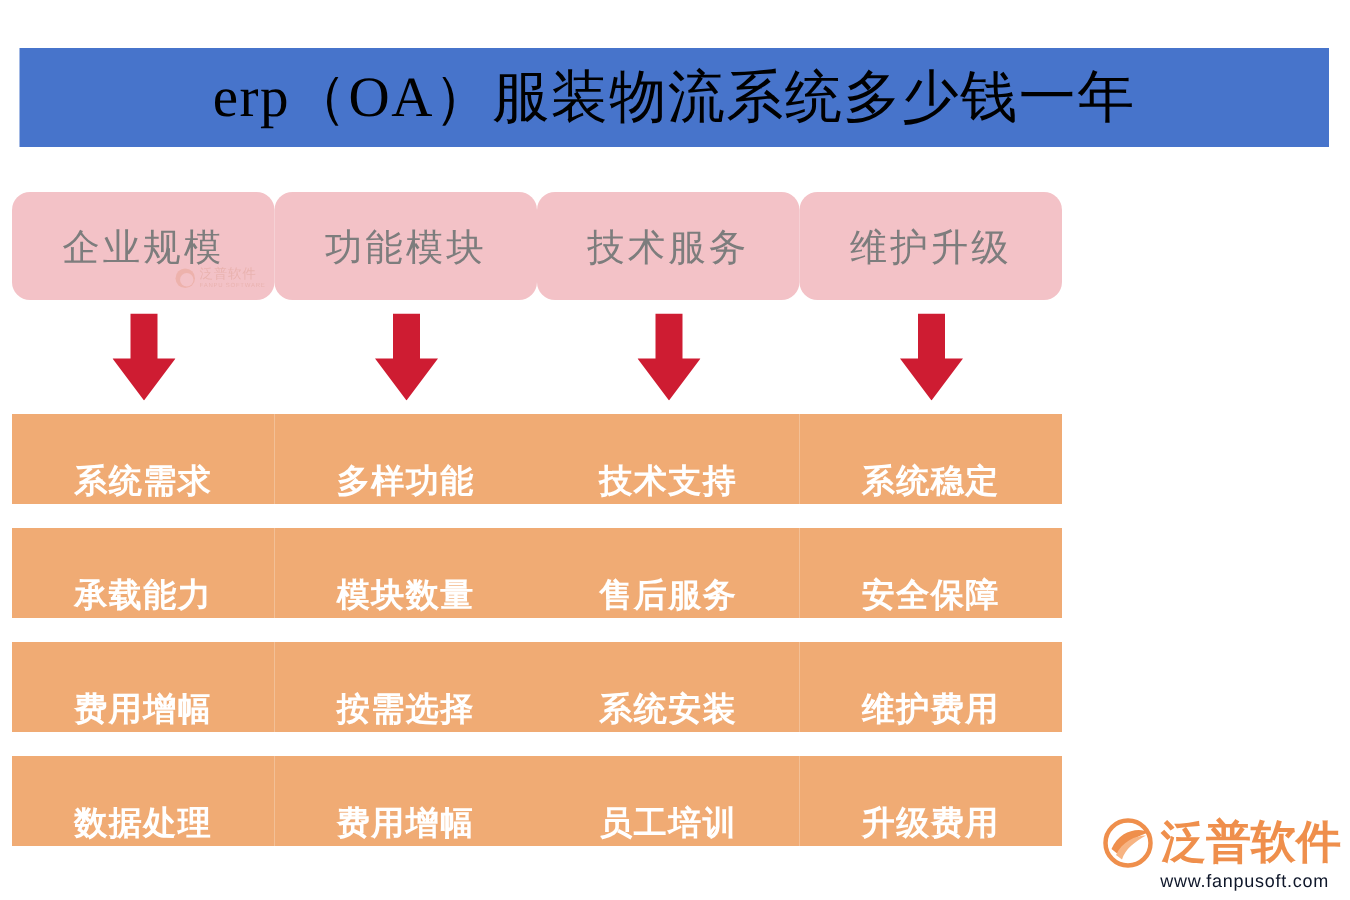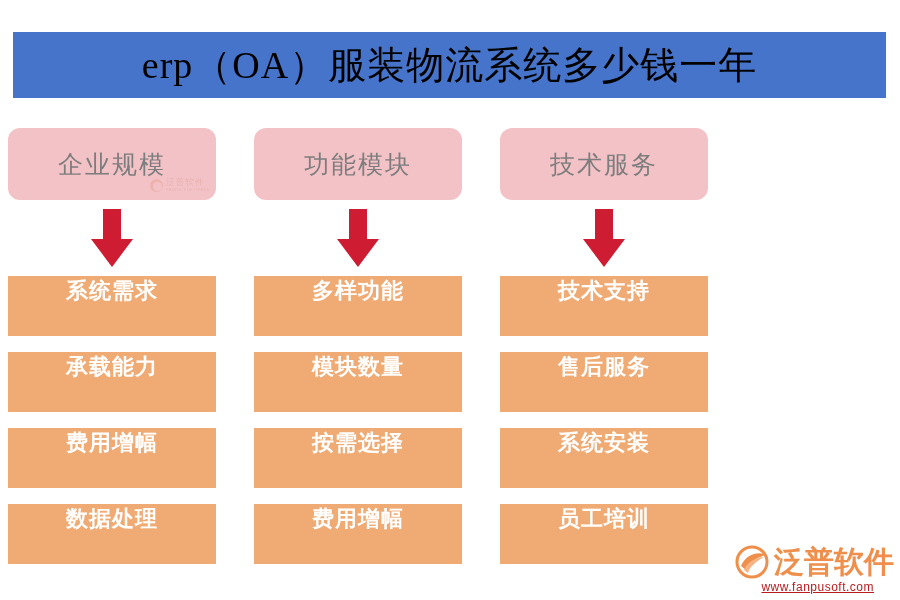--- a/index.html
+++ b/index.html
@@ -146,21 +146,21 @@
   .arrow-down svg {
     display: block;
   }
 
   
   .item-box {
     width: 100%;
     height: 60px;
     background: #f0ab74;
     display: flex;
-    align-items: flex-start;
+    align-items: flex-end;
     justify-content: center;
     margin-bottom: 16px;
   }
   .item-box:last-child {
     margin-bottom: 0;
   }
   .item-label {
     color: #ffffff;
     font-size: 22px;
     font-weight: bold;
@@ -191,26 +191,25 @@
   .brand-name {
     font-size: 30px;
     color: #ef8f4c;
     font-family: "Liberation Sans", sans-serif;
     line-height: 1;
     letter-spacing: 0px;
     font-weight: bold;
   }
   .brand-url {
     font-size: 12px;
-    color: #b91c1c;
+    color: #0f172a;
     font-family: "Liberation Sans", sans-serif;
     letter-spacing: 0.5px;
     margin-top: 1px;
-    margin-right: 20px;
-    text-decoration: underline;
+    margin-right: 8px;
   }
 </style>
 </head>
 <body>
 
 <div class="page">
 
   <div class="title-banner">
     <div class="title-text">erp（OA）服装物流系统多少钱一年</div>
   </div>
@@ -292,20 +291,44 @@
         <span class="item-label">售后服务</span>
       </div>
       <div class="item-box">
         <span class="item-label">系统安装</span>
       </div>
       <div class="item-box">
         <span class="item-label">员工培训</span>
       </div>
     </div>
 
+    <div class="column">
+      <div class="header-card">
+        <span class="header-card-label">维护升级</span>
+      </div>
+      <div class="arrow-wrap">
+        <span class="arrow-down">
+          <svg width="42" height="58" viewBox="0 0 42 58" xmlns="http://www.w3.org/2000/svg">
+            <polygon points="12,0 30,0 30,30 42,30 21,58 0,30 12,30" fill="#CE1C32"></polygon>
+          </svg>
+        </span>
+      </div>
+      <div class="item-box">
+        <span class="item-label">系统稳定</span>
+      </div>
+      <div class="item-box">
+        <span class="item-label">安全保障</span>
+      </div>
+      <div class="item-box">
+        <span class="item-label">维护费用</span>
+      </div>
+      <div class="item-box">
+        <span class="item-label">升级费用</span>
+      </div>
+    </div>
 
   </div>
 
   <div class="brand-logo">
     <div class="brand-row">
       <span class="brand-mark">
         <svg width="34" height="34" viewBox="0 0 34 34" xmlns="http://www.w3.org/2000/svg">
           <path d="M17 2 A15 15 0 1 0 17 32 A15 15 0 1 0 17 2 Z" fill="none" stroke="#ef8f4c" stroke-width="3"></path>
           <path d="M6 21 C11 9, 24 6, 31 10 C24 12, 15 16, 11 25 Z" fill="#ef8f4c"></path>
           <path d="M9 25 C13 16, 22 12, 29 12 C22 16, 15 21, 13 28 Z" fill="#f7b483"></path>

